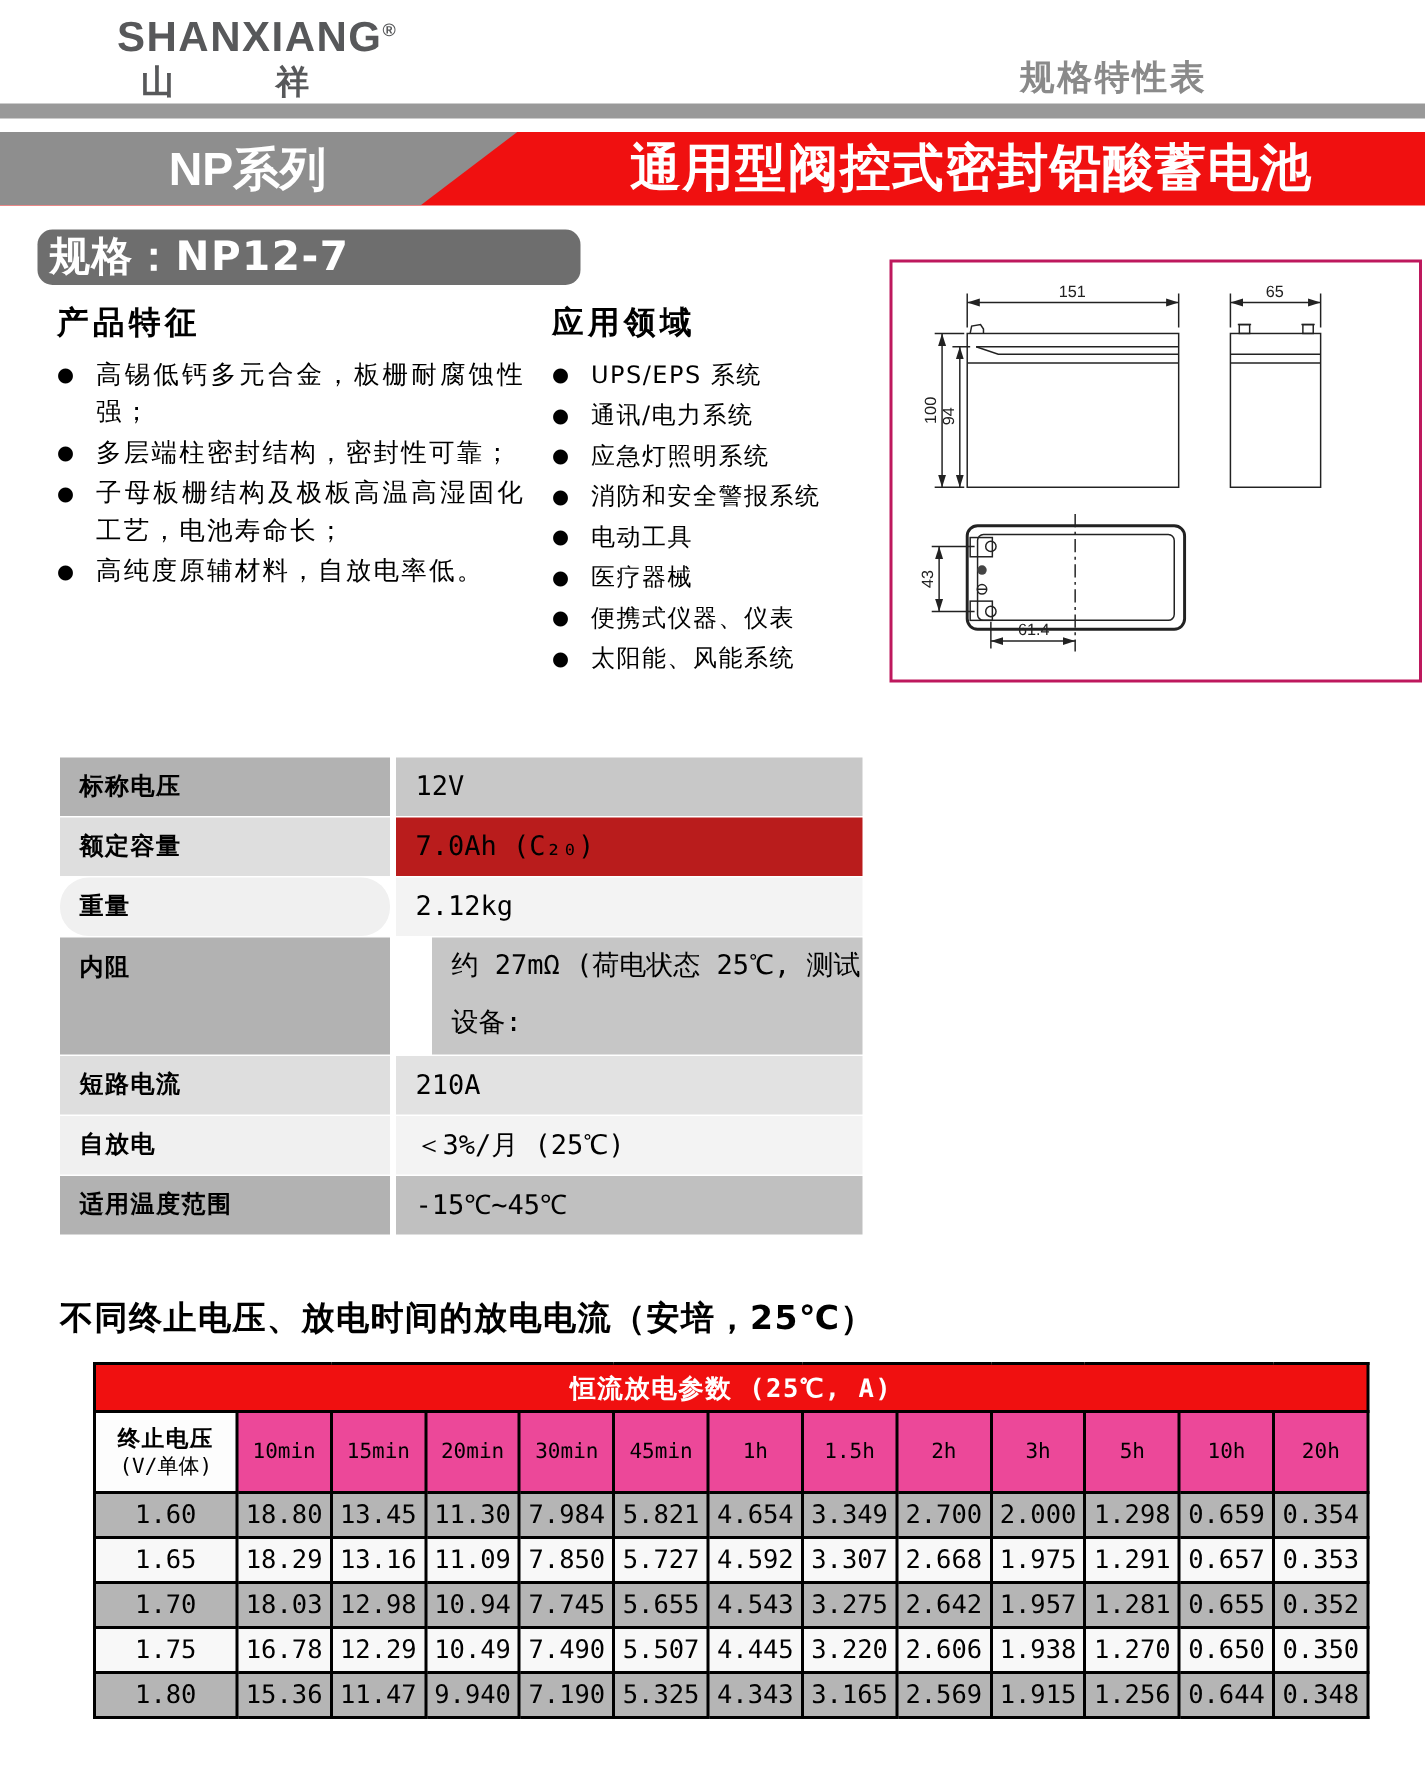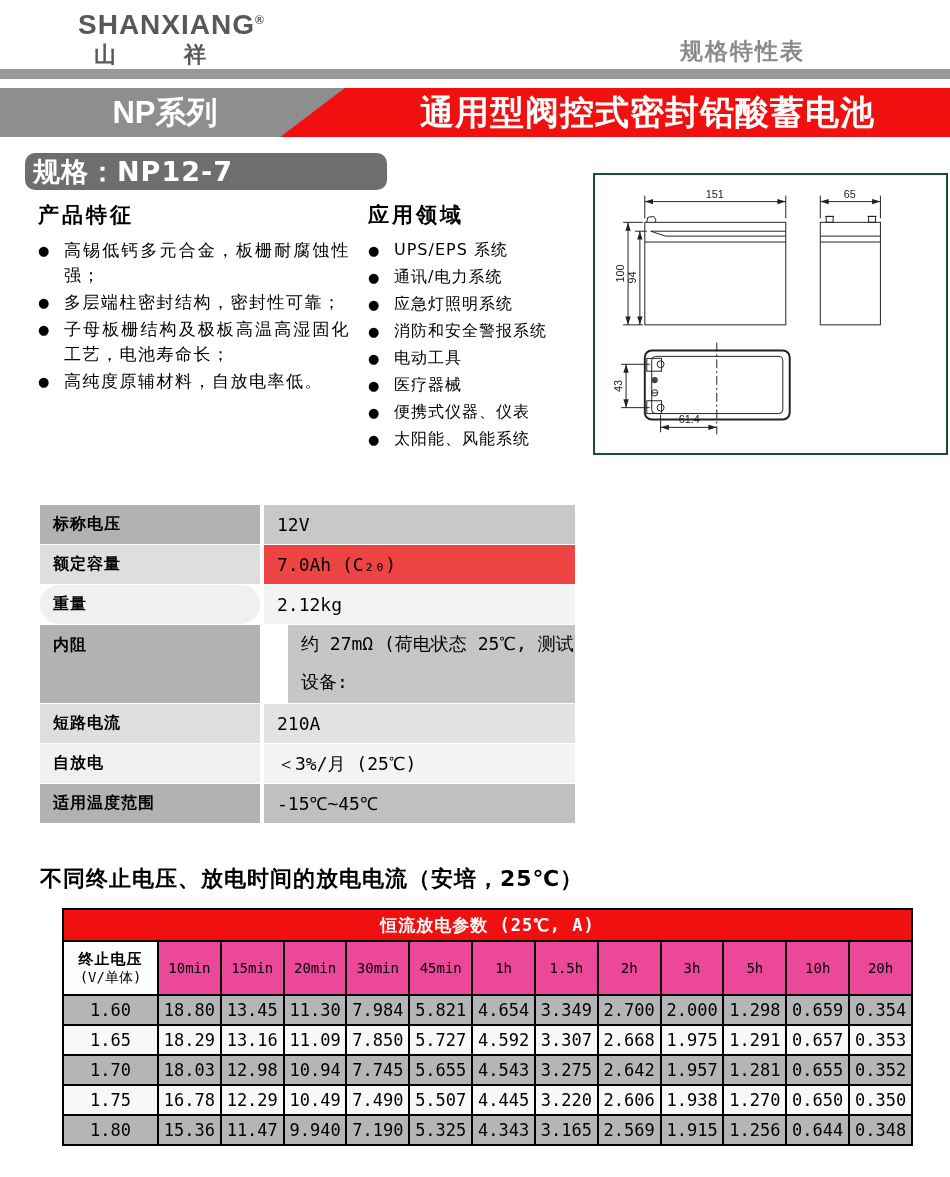--- a/index.html
+++ b/index.html
@@ -35,21 +35,21 @@
   .features{position:absolute;left:38px;top:201px;width:312px;}
   .applications{position:absolute;left:368px;top:201px;width:222px;}
   .bullet-item{display:flex;align-items:flex-start;margin-bottom:2px;}
   .features .bullet-item .bullet-text{font-size:17px;line-height:25px;letter-spacing:1.5px;
         text-align:justify;}
   .applications .bullet-item .bullet-text{font-size:16px;line-height:24px;letter-spacing:1px;}
   .dot{width:26px;flex:0 0 26px;font-size:13px;line-height:25px;color:#000;}
 
   
   .drawing-box{position:absolute;left:593px;top:173px;width:355px;height:282px;
-               border:2px solid #14532d;box-sizing:border-box;background:#fff;}
+               border:2px solid #be185d;box-sizing:border-box;background:#fff;}
   .drawing-box svg{display:block;width:100%;height:100%;}
   .dim-text{font-family:"Liberation Sans",sans-serif;font-size:11px;fill:#222;}
 
   
   .spec-table{position:absolute;left:40px;top:505px;width:535px;}
   .spec-row{display:flex;margin-bottom:1px;}
   .spec-label{width:220px;flex:0 0 220px;margin-right:4px;font-weight:bold;font-size:16px;
               padding-left:13px;box-sizing:border-box;display:flex;align-items:center;
               letter-spacing:1px;}
   .spec-value{flex:1;padding-left:13px;font-size:18px;display:flex;align-items:center;
@@ -230,21 +230,21 @@
     </svg>
   </div>
 
   <div class="spec-table">
       <div class="spec-row h1">
         <div class="spec-label" style="background: rgb(178, 178, 178);">标称电压</div>
         <div class="spec-value" style="background: rgb(200, 200, 200);">12V</div>
       </div>
       <div class="spec-row h1">
         <div class="spec-label" style="background: rgb(222, 222, 222);">额定容量</div>
-        <div class="spec-value" style="background: #ef4444;">7.0Ah (C₂₀)</div>
+        <div class="spec-value" style="background: #b91c1c;">7.0Ah (C₂₀)</div>
       </div>
       <div class="spec-row h1">
         <div class="spec-label" style="background: rgb(240, 240, 240); border-radius: 19px;">重量</div>
         <div class="spec-value" style="background: rgb(243, 243, 243);">2.12kg</div>
       </div>
       <div class="spec-row h2">
         <div class="spec-label" style="background: rgb(178, 178, 178);">内阻</div>
         <div class="spec-value" style="background: rgb(198, 198, 198);">约 27mΩ (荷电状态 25℃, 测试设备:
 HIOKI 3554 BATTERY HITESTER)</div>
       </div>

